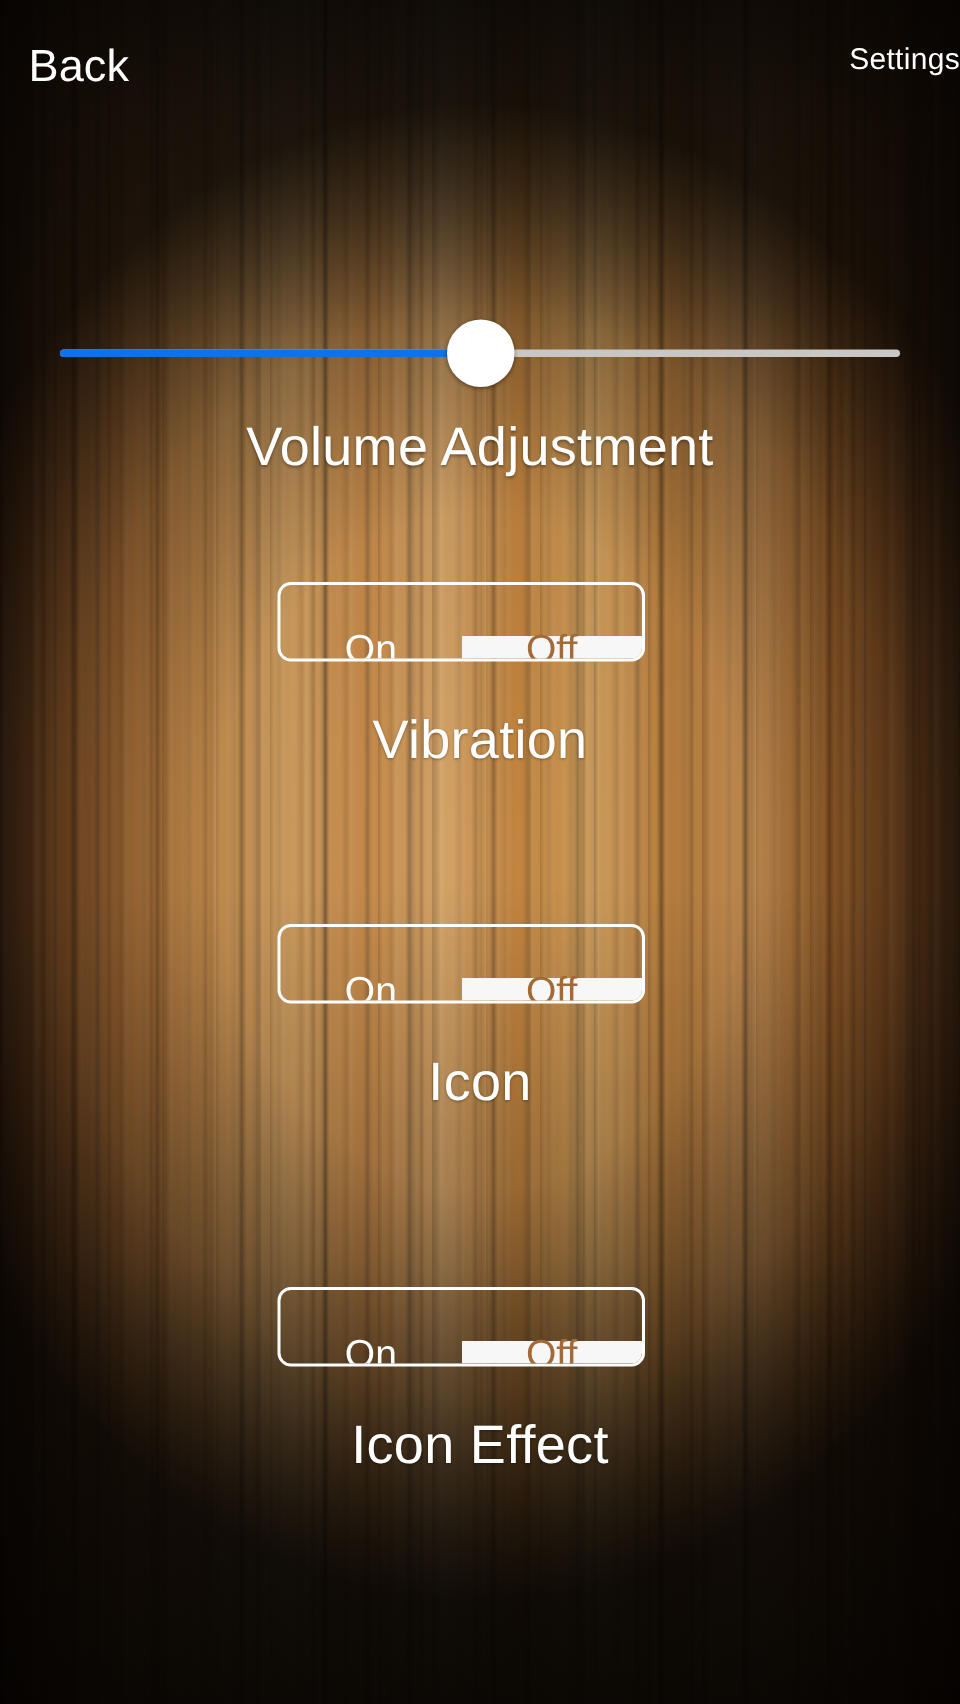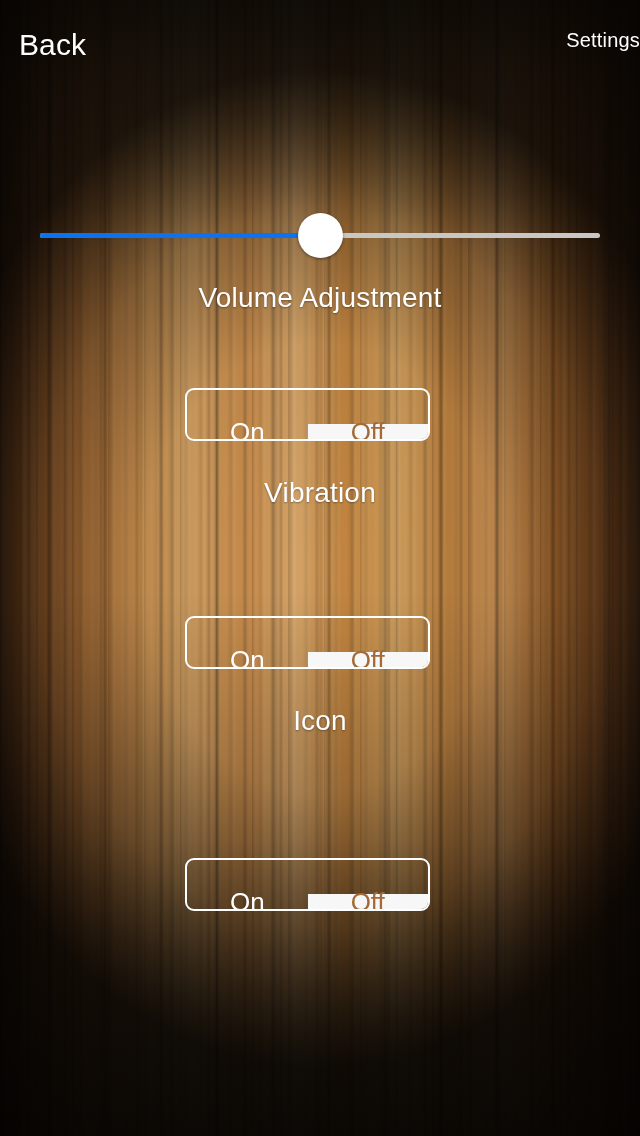--- a/index.html
+++ b/index.html
@@ -164,21 +164,21 @@
     box-shadow: 0 1px 3px rgba(0,0,0,0.45);
     cursor: pointer;
   }
 
   
   .section-label {
     position: absolute;
     left: 0;
     width: 640px;
     text-align: center;
-    font-size: 28px;
+    font-size: 36px;
     line-height: 48px;
     color: #ffffff;
     letter-spacing: .2px;
     text-shadow: 0 1px 2px rgba(0,0,0,0.35);
   }
 
   
   .segmented {
     position: absolute;
     left: 185px;
@@ -243,14 +243,15 @@
   <div class="segmented" style="top:616px;">
     <div class="seg selected">On</div>
     <div class="seg unselected">Off</div>
   </div>
   <div class="section-label" style="top:697px;">Icon</div>
 
   <div class="segmented" style="top:858px;">
     <div class="seg selected">On</div>
     <div class="seg unselected">Off</div>
   </div>
+  <div class="section-label" style="top:939px;">Icon Effect</div>
 
 </div>
 
 </body></html>

